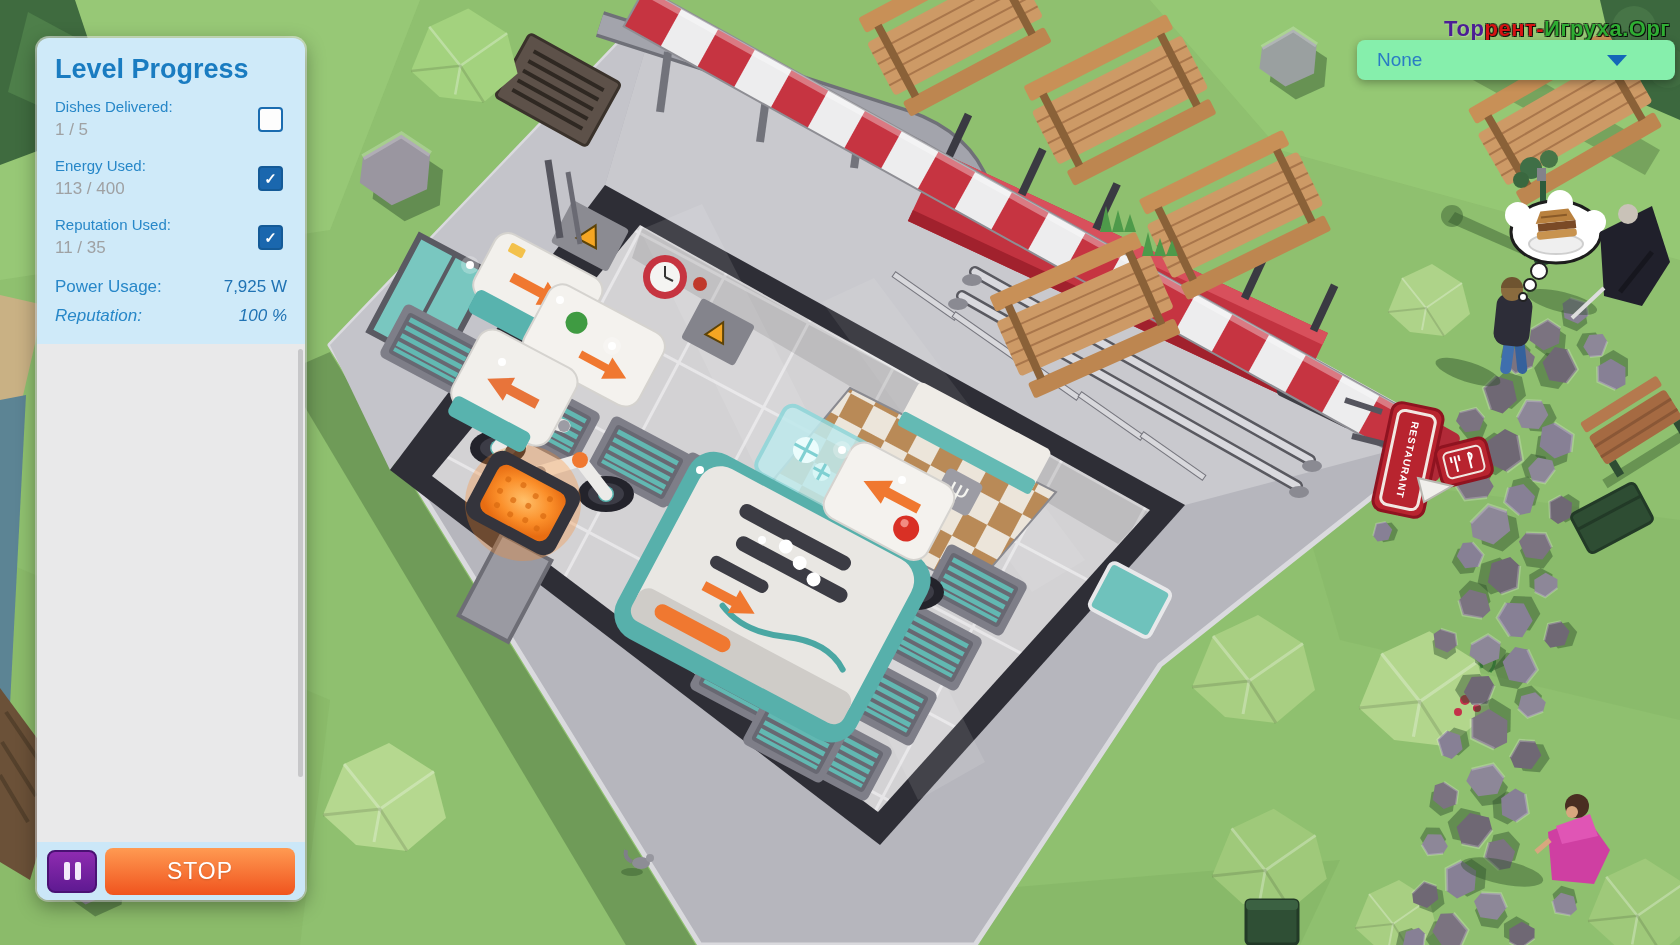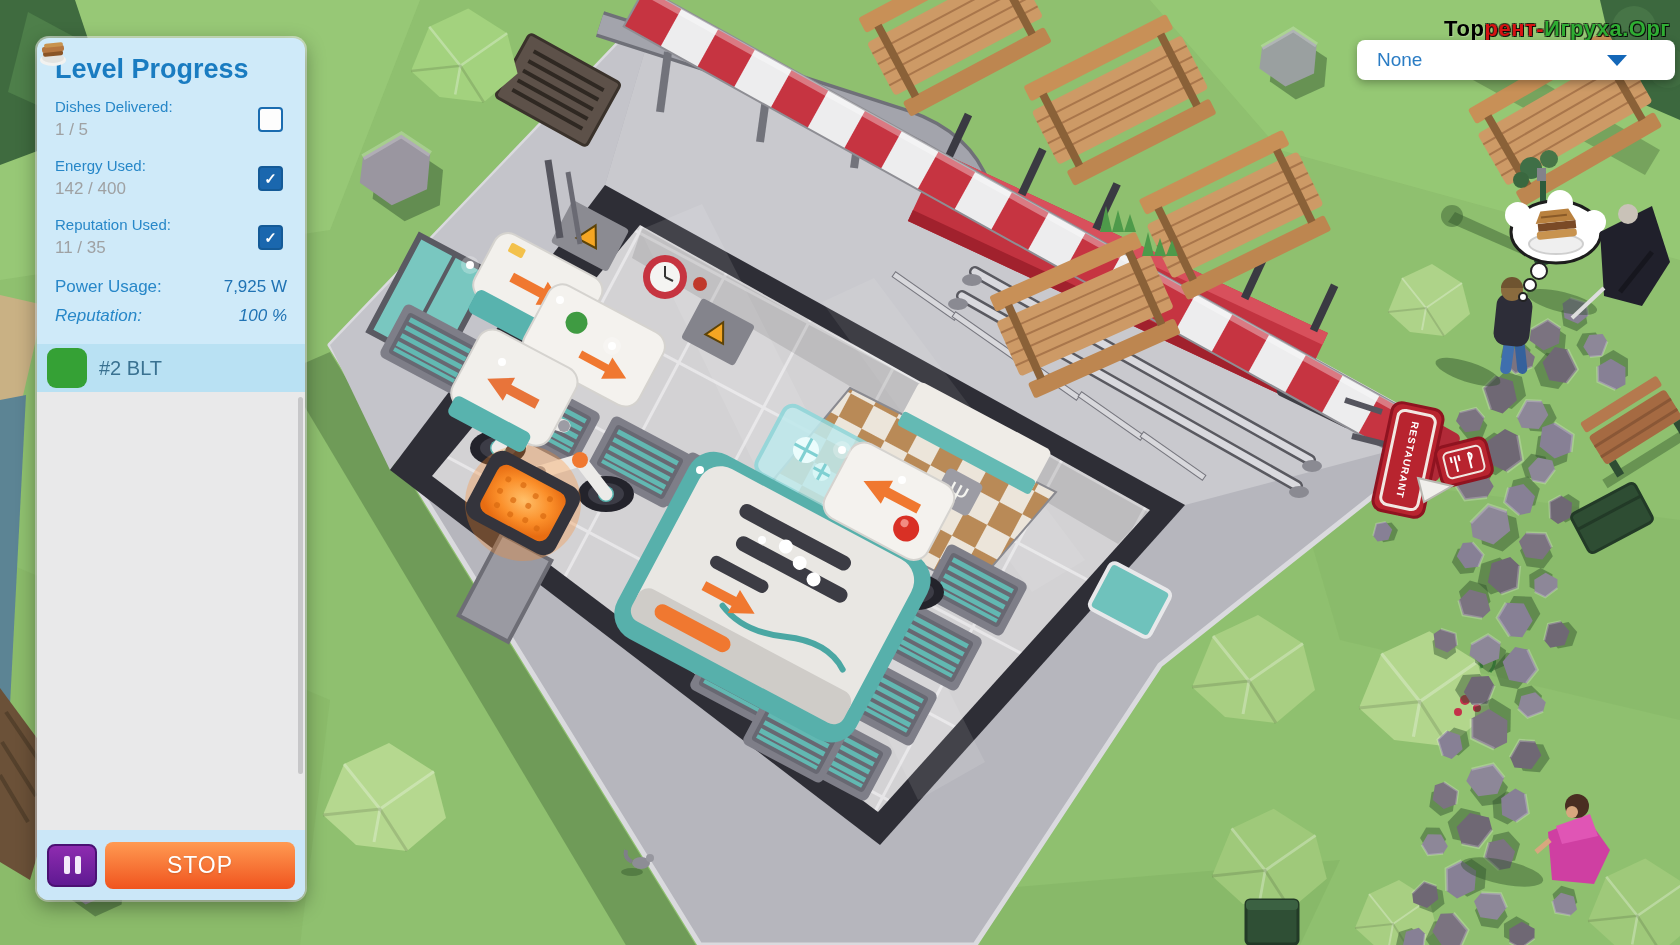--- a/index.html
+++ b/index.html
@@ -24,45 +24,45 @@
   .metric{display:flex;justify-content:space-between;font-size:17px;line-height:29px;gap:12px;}
   .metric .lbl{color:#2787c8;}
   .metric .val{color:#2073b4;}
   .order-row{height:48px;background:#b9e1f3;display:flex;align-items:center;
              padding:0 10px;gap:12px;cursor:pointer;}
   .order-ico{width:40px;height:40px;border-radius:9px;background:#35a135;
              display:flex;align-items:center;justify-content:center;flex:0 0 auto;}
   .order-lbl{font-size:20px;color:#3a7291;}
   .order-list{flex:1;background:#e9e9ea;position:relative;}
   .sb{position:absolute;right:2px;top:5px;width:5px;height:86%;border-radius:3px;background:#c7c7c9;}
-  .panel-footer{height:70px;background:#cbe7f8;display:flex;align-items:center;
+  .panel-footer{height:58px;background:#cbe7f8;display:flex;align-items:center;
                 gap:8px;padding:0 10px;}
   .btn-pause{width:50px;height:43px;border-radius:8px;border:2px solid #4a1173;
              background:linear-gradient(180deg,#8e2bb0,#5f1a92);
              display:flex;align-items:center;justify-content:center;gap:5px;cursor:pointer;}
   .btn-pause i{display:block;width:6px;height:18px;background:#f3eafa;border-radius:2px;}
   .btn-stop{flex:1;height:47px;border-radius:8px;border:none;cursor:pointer;
             background:linear-gradient(180deg,#ff9a52,#f0541e);
             color:#fff;font-size:23px;font-family:"Liberation Sans",sans-serif;
             letter-spacing:1px;text-shadow:0 1px 2px rgba(0,0,0,.15);}
 
   
-  .dropdown{position:absolute;left:1357px;top:40px;width:318px;height:40px;background:#ffffff;
+  .dropdown{position:absolute;left:1357px;top:40px;width:318px;height:40px;background:#86efac;
             border-radius:8px;box-shadow:0 3px 9px rgba(0,0,0,.30);display:flex;
             align-items:center;cursor:pointer;}
   .dropdown .dd-val{font-size:19px;color:#2a7cc4;padding-left:20px;flex:1;}
   .dd-caret{width:0;height:0;border-left:10px solid transparent;border-right:10px solid transparent;
             border-top:11px solid #1467b8;margin-right:48px;}
 
   
   .watermark{position:absolute;right:10px;top:16px;font-size:22px;font-weight:bold;
              letter-spacing:.5px;white-space:nowrap;
              text-shadow:1px 1px 0 rgba(0,0,0,.85),-1px -1px 0 rgba(0,0,0,.55),
                          1px -1px 0 rgba(0,0,0,.55),-1px 1px 0 rgba(0,0,0,.55);}
-  .wm-1{color:#000000;text-shadow:1px 1px 0 rgba(255,255,255,.25);}
+  .wm-1{color:#4c1d95;text-shadow:1px 1px 0 rgba(255,255,255,.25);}
   .wm-2{color:#d51313;}
   .wm-3{color:#2fae33;}
 </style>
 </head>
 <body>
 
 <div class="stage">
 
 <svg width="1680" height="945" viewBox="0 0 1680 945">
   <defs>
@@ -586,51 +586,39 @@
   <div class="panel-top">
     <div class="panel-title">Level Progress</div>
 
     <div class="stat">
       <div class="lbl">Dishes Delivered:</div>
       <div class="val">1 / 5</div>
       <span class="cb"></span>
     </div>
     <div class="stat">
       <div class="lbl">Energy Used:</div>
-      <div class="val">142 / 400</div>
+      <div class="val">113 / 400</div>
       <span class="cb checked">✓</span>
     </div>
     <div class="stat">
       <div class="lbl">Reputation Used:</div>
       <div class="val">11 / 35</div>
       <span class="cb checked">✓</span>
     </div>
 
     <div class="metric">
       <span class="lbl">Power Usage:</span>
       <span class="val">7,925 W</span>
     </div>
     <div class="metric" style="margin-bottom:10px;font-style:italic;">
       <span class="lbl">Reputation:</span>
       <span class="val">100 %</span>
     </div>
   </div>
 
-  <div class="order-row">
-    <span class="order-ico">
-      <svg width="32" height="32" viewBox="0 0 32 32">
-        <ellipse cx="16" cy="22" rx="13" ry="6" fill="#f2f2f0"></ellipse>
-        <ellipse cx="16" cy="20" rx="11" ry="5" fill="#e3e3e0"></ellipse>
-        <rect x="6" y="13" width="20" height="5" rx="2" fill="#8a5426" transform="rotate(-6 16 15)"></rect>
-        <rect x="5" y="8" width="22" height="6" rx="2" fill="#b5763f" transform="rotate(-6 16 11)"></rect>
-        <rect x="7" y="5" width="19" height="4" rx="2" fill="#c8934f" transform="rotate(-6 16 7)"></rect>
-      </svg>
-    </span>
-    <span class="order-lbl">#2 BLT</span>
-  </div>
 
   <div class="order-list">
     <div class="sb"></div>
   </div>
 
   <div class="panel-footer">
     <button class="btn-pause">
       <i></i>
           <i></i>
     </button>

